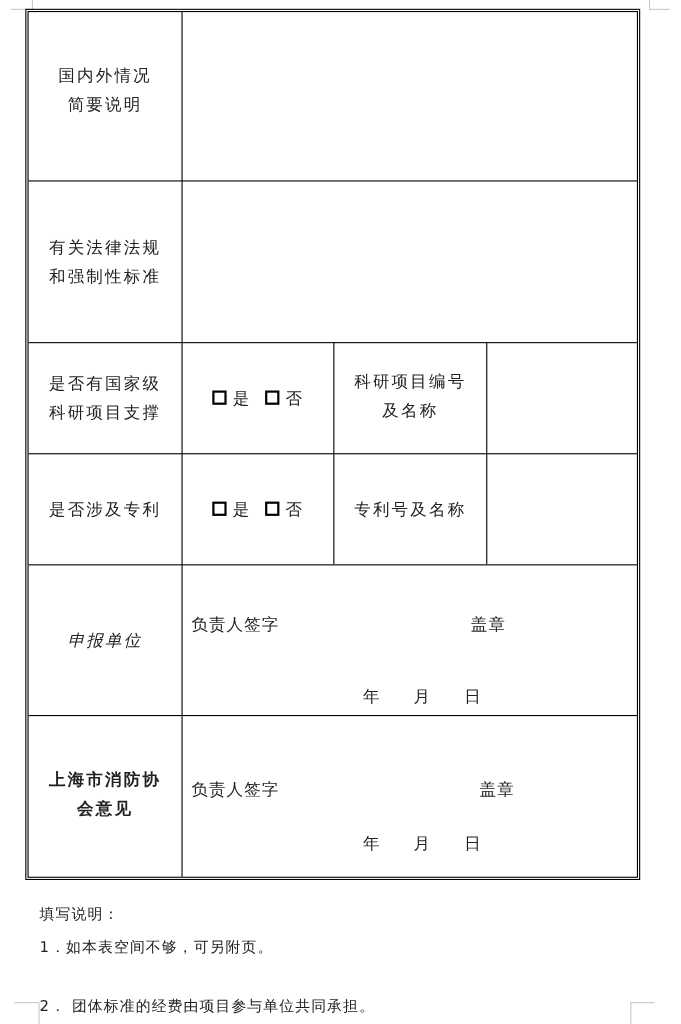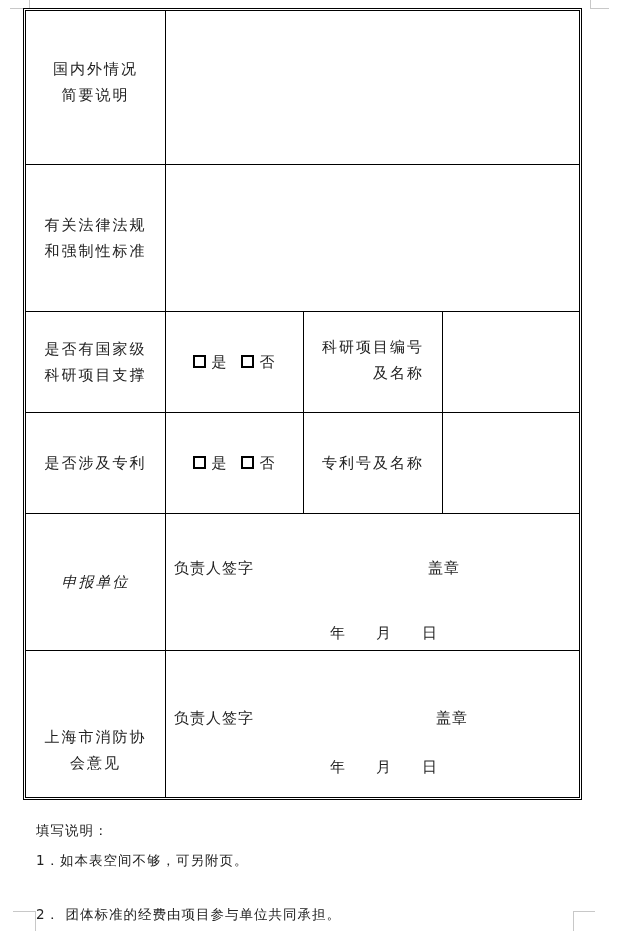--- a/index.html
+++ b/index.html
@@ -67,21 +67,21 @@
   <div class="cell" style="left:140px;top:301px;width:137px;height:100px;">
     <span class="opt">
         <span class="cb"></span>
         <span>是</span>
       </span>
     <span class="opt">
         <span class="cb"></span>
         <span>否</span>
       </span>
   </div>
-  <div class="cell" style="left:278px;top:301px;width:138px;height:100px;padding-bottom:4px;text-align:right;">
+  <div class="cell" style="left:278px;top:301px;width:138px;height:100px;padding-bottom:4px;">
     <div>
         <div>科研项目编号</div>
         <div>及名称</div>
       </div>
   </div>
   <div class="cell" style="left:417px;top:301px;width:136px;height:100px;"></div>
 
   <div class="cell" style="left:0;top:402px;width:139px;height:100px;justify-content:center;">
     <div>是否涉及专利</div>
   </div>
@@ -104,21 +104,21 @@
     <div>申报单位</div>
   </div>
   <div style="position:absolute;left:140px;top:503px;width:413px;height:136px;">
     <span class="sign" style="left:8px;top:45px;">负责人签字</span>
     <span class="sign" style="left:262px;top:45px;">盖章</span>
     <span class="sign" style="left:164px;top:110px;">年</span>
     <span class="sign" style="left:210px;top:110px;">月</span>
     <span class="sign" style="left:256px;top:110px;">日</span>
   </div>
 
-  <div class="cell" style="left:0;top:668px;width:139px;height:146px;padding-bottom:4px;">
+  <div class="cell" style="left:0;top:640px;width:139px;height:146px;padding-bottom:4px;font-weight:bold;">
     <div>
         <div>上海市消防协</div>
         <div>会意见</div>
       </div>
   </div>
   <div style="position:absolute;left:140px;top:640px;width:413px;height:146px;">
     <span class="sign" style="left:8px;top:58px;">负责人签字</span>
     <span class="sign" style="left:270px;top:58px;">盖章</span>
     <span class="sign" style="left:164px;top:107px;">年</span>
     <span class="sign" style="left:210px;top:107px;">月</span>

